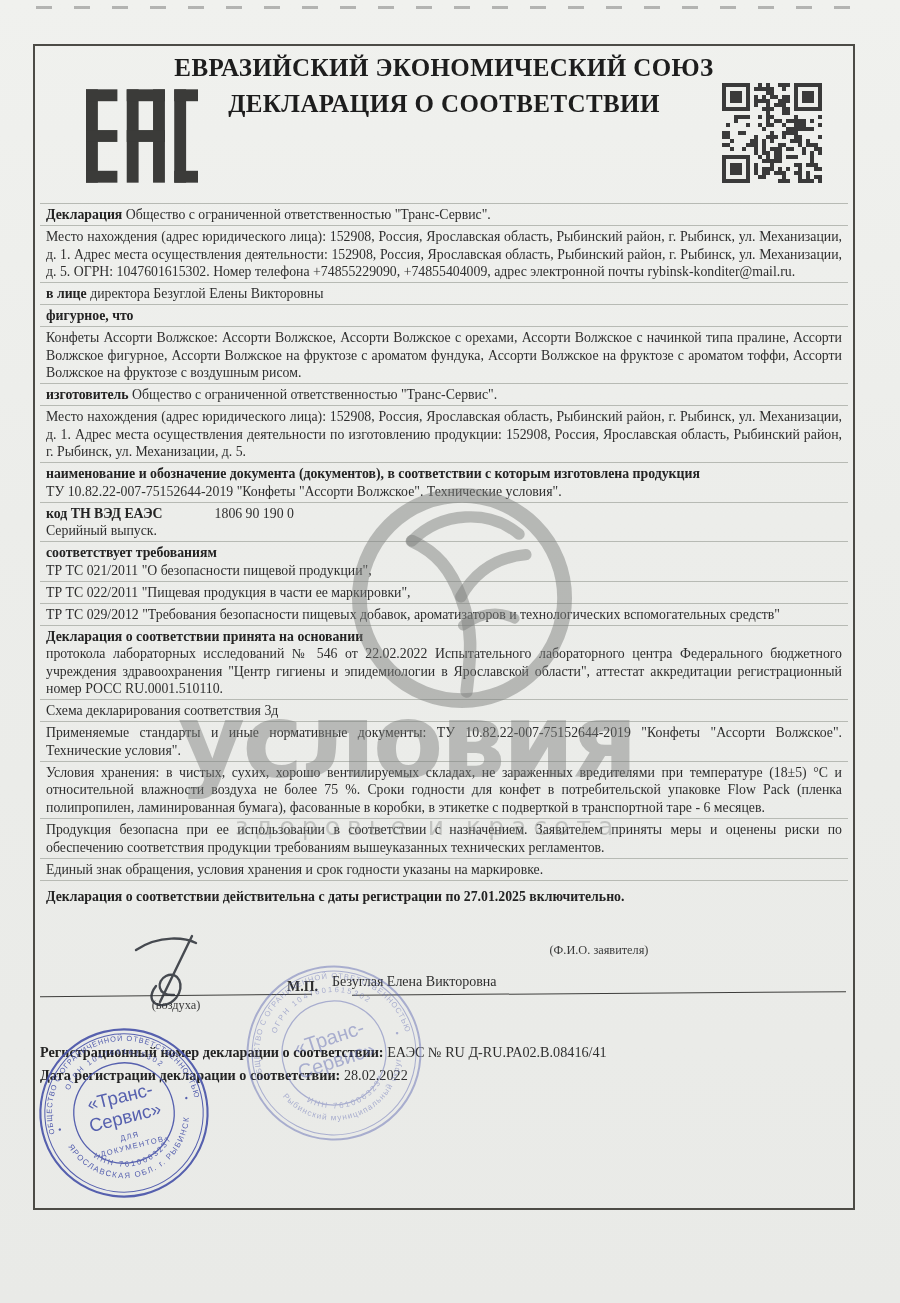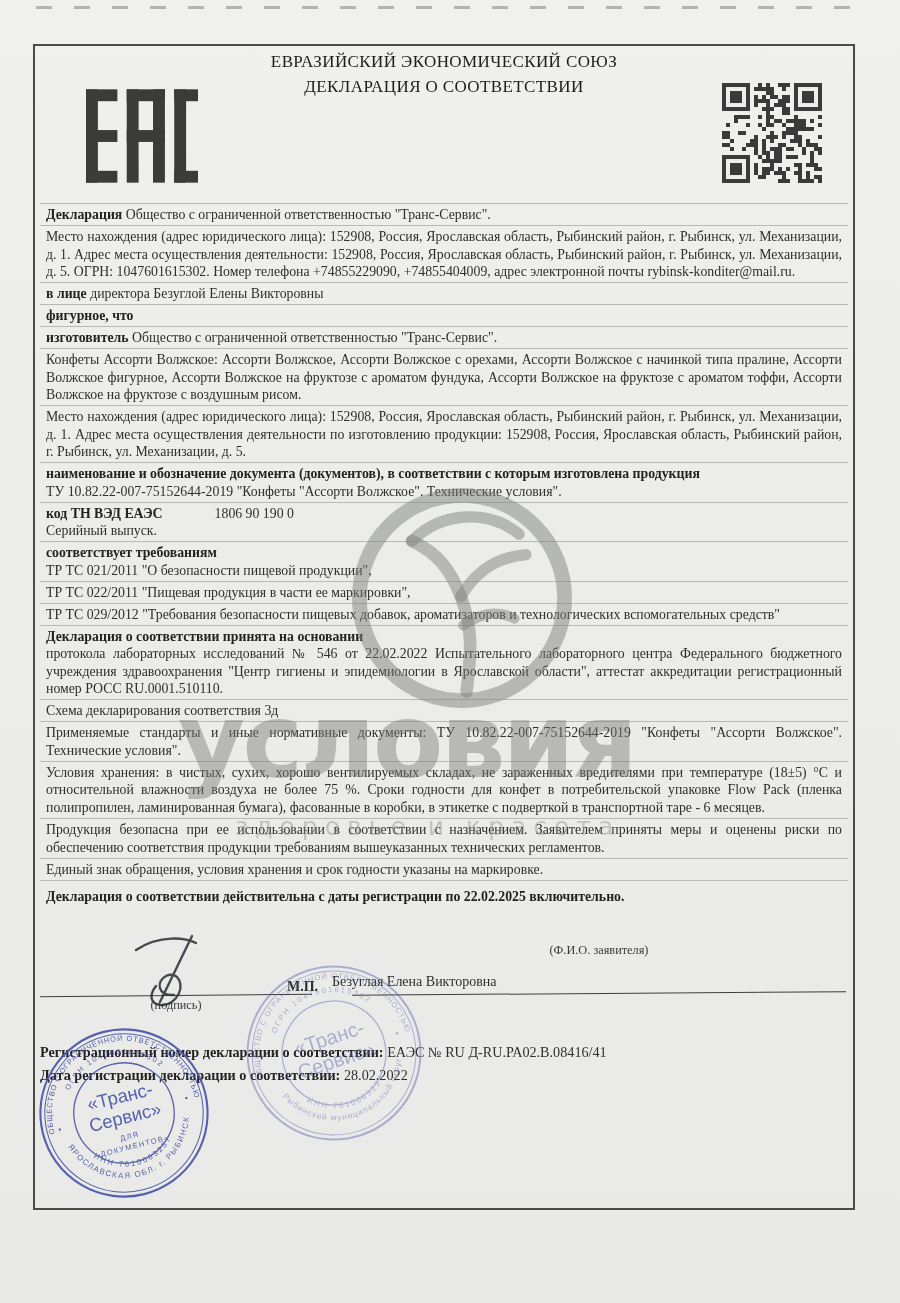--- a/index.html
+++ b/index.html
@@ -8,21 +8,21 @@
     background:linear-gradient(180deg,#f0f1ee 0%,#ecedea 40%,#e9eae7 100%);
     font-family:"Liberation Serif","DejaVu Serif",serif;color:#2e2e2e;overflow:hidden;
   }
   .scan-dashes{position:absolute;left:36px;right:30px;top:6px;height:3px;opacity:.45;
     background:repeating-linear-gradient(90deg,rgba(70,70,70,.8) 0 16px,transparent 16px 38px);}
   .frame{position:absolute;left:33px;top:44px;width:822px;height:1166px;
     border:2px solid #4c4b46;box-sizing:border-box;}
   
   .eac{position:absolute;left:86px;top:84px;z-index:1;}
   .titles{position:absolute;left:108px;right:120px;top:50px;text-align:center;z-index:1;
-    font-weight:normal;font-size:17px;line-height:1.45;letter-spacing:.4px;color:#1d1d1d;}
+    font-weight:bold;font-size:25px;line-height:1.45;letter-spacing:.4px;color:#1d1d1d;}
   .qr{position:absolute;left:722px;top:83px;z-index:1;}
   
   .rows{position:absolute;left:40px;top:203px;width:808px;z-index:1;}
   .row{border-top:1px solid #b7bab4;padding:2px 6px 1.5px 6px;font-size:13.8px;
     line-height:1.27;text-align:justify;}
   .row p{margin:0;}
   .b{font-weight:bold;color:#232323;}
   .tnved-val{margin-left:52px;}
   .row-validity{padding-top:7px;font-weight:bold;color:#232323;}
   
@@ -301,28 +301,28 @@
     </div>
     <div class="row">
         <p>
       <span class="b">в лице</span>
       <span>директора Безуглой Елены Викторовны</span></p>
     </div>
     <div class="row">
       <p class="b">фигурное, что</p>
     </div>
     <div class="row">
+      <p>Конфеты Ассорти Волжское: Ассорти Волжское, Ассорти Волжское с орехами, Ассорти Волжское с начинкой типа пралине, Ассорти Волжское фигурное, Ассорти Волжское на фруктозе с ароматом фундука, Ассорти Волжское на фруктозе с ароматом тоффи, Ассорти Волжское на фруктозе с воздушным рисом.</p>
+    </div>
+    <div class="row">
         <p>
       <span class="b">изготовитель</span>
       <span>Общество с ограниченной ответственностью "Транс-Сервис".</span></p>
     </div>
     <div class="row">
-      <p>Конфеты Ассорти Волжское: Ассорти Волжское, Ассорти Волжское с орехами, Ассорти Волжское с начинкой типа пралине, Ассорти Волжское фигурное, Ассорти Волжское на фруктозе с ароматом фундука, Ассорти Волжское на фруктозе с ароматом тоффи, Ассорти Волжское на фруктозе с воздушным рисом.</p>
-    </div>
-    <div class="row">
       <p>Место нахождения (адрес юридического лица): 152908, Россия, Ярославская область, Рыбинский район, г. Рыбинск, ул. Механизации, д. 1. Адрес места осуществления деятельности по изготовлению продукции: 152908, Россия, Ярославская область, Рыбинский район, г. Рыбинск, ул. Механизации, д. 5.</p>
     </div>
     <div class="row">
       <p class="b">наименование и обозначение документа (документов), в соответствии с которым изготовлена продукция</p>
       <p>ТУ 10.82.22-007-75152644-2019 "Конфеты "Ассорти Волжское". Технические условия".</p>
     </div>
     <div class="row">
       <p><span class="b">код ТН ВЭД ЕАЭС</span><span class="tnved-val">1806 90 190 0</span></p>
       <p>Серийный выпуск.</p>
     </div>
@@ -349,34 +349,34 @@
     <div class="row">
       <p>Условия хранения: в чистых, сухих, хорошо вентилируемых складах, не зараженных вредителями при температуре (18±5) °С и относительной влажности воздуха не более 75 %. Сроки годности для конфет в потребительской упаковке Flow Pack (пленка полипропилен, ламинированная бумага), фасованные в коробки, в этикетке с подверткой в транспортной таре - 6 месяцев.</p>
     </div>
     <div class="row">
       <p>Продукция безопасна при ее использовании в соответствии с назначением. Заявителем приняты меры и оценены риски по обеспечению соответствия продукции требованиям вышеуказанных технических регламентов.</p>
     </div>
     <div class="row">
       <p>Единый знак обращения, условия хранения и срок годности указаны на маркировке.</p>
     </div>
     <div class="row row-validity">
-      <p>Декларация о соответствии действительна с даты регистрации по 22.02.2025 включительно.</p>
+      <p>Декларация о соответствии действительна с даты регистрации по 27.01.2025 включительно.</p>
     </div>
   </div>
 
   <svg class="sig-ink" width="78" height="82" viewBox="0 0 78 82">
     <g fill="none" stroke="#30343c" stroke-width="2.4" stroke-linecap="round" opacity=".88">
       <path d="M30 58 C16 76 38 84 50 70 C60 58 52 42 40 48 C30 53 31 68 48 67"></path>
       <path d="M34 74 L66 8"></path>
       <path d="M10 22 C34 6 60 10 70 15"></path>
     </g>
   </svg>
   <div class="mp">М.П.</div>
   <div class="sig-line1"></div>
-  <div class="sig-cap1">(подпись)</div>
+  <div class="sig-cap1">(воздуха)</div>
   <div class="fio-name">Безуглая Елена Викторовна</div>
   <div class="sig-line2"></div>
   <div class="sig-cap2">(Ф.И.О. заявителя)</div>
 
   <p class="reg1">
     <span class="b">Регистрационный номер декларации о соответствии:</span>
     <span>ЕАЭС № RU Д-RU.РА02.В.08416/41</span>
   </p>
   <p class="reg2">
     <span class="b">Дата регистрации декларации о соответствии:</span>

